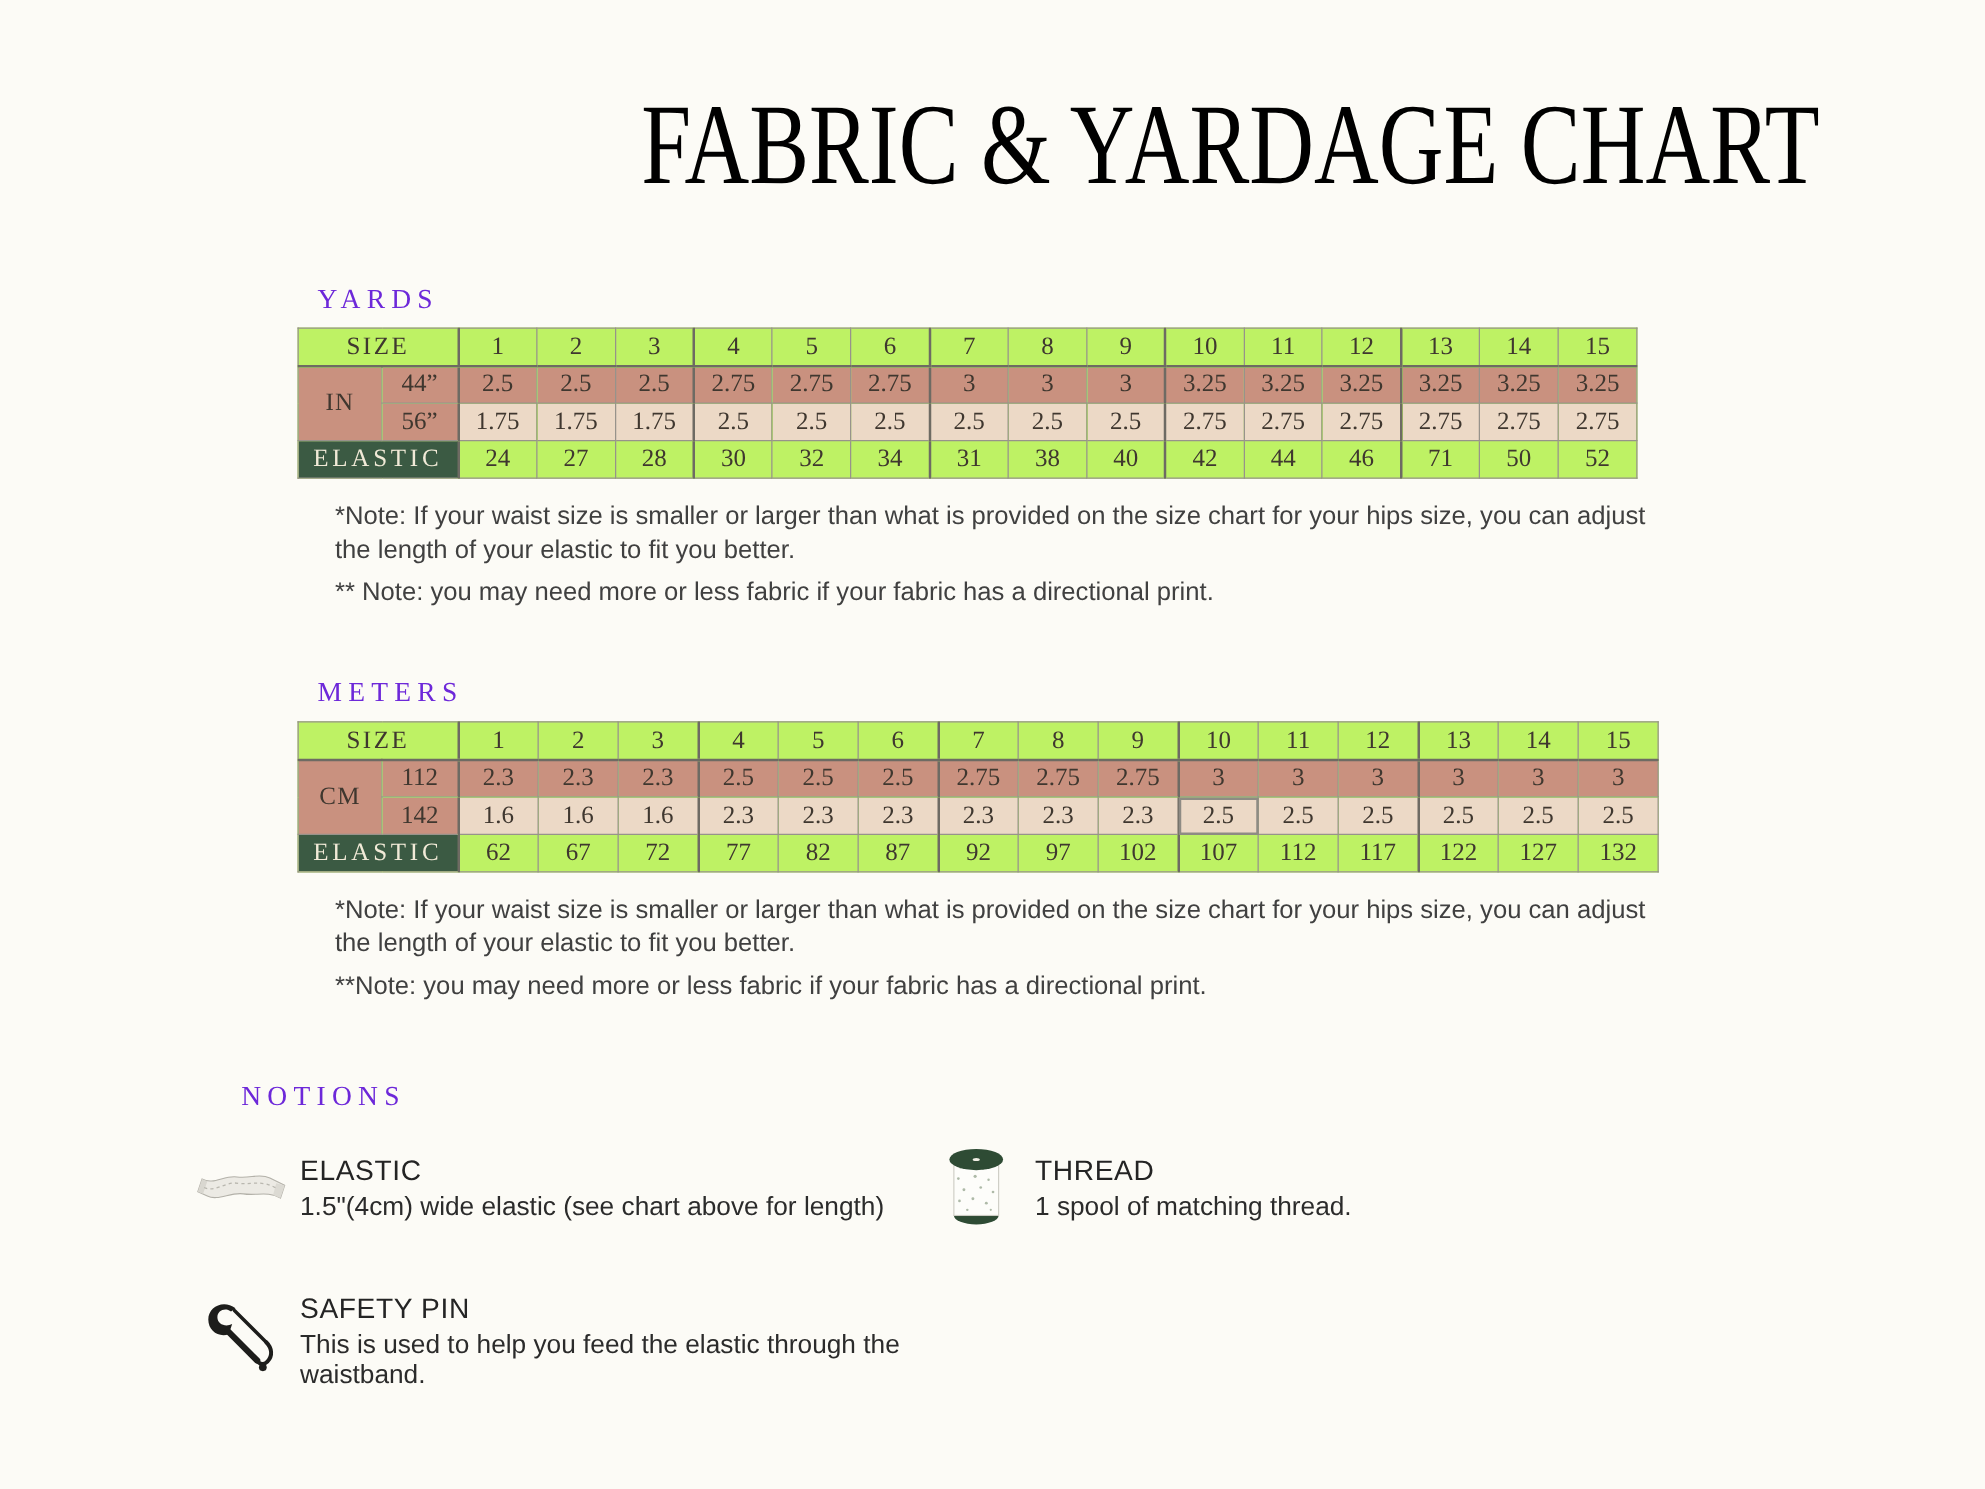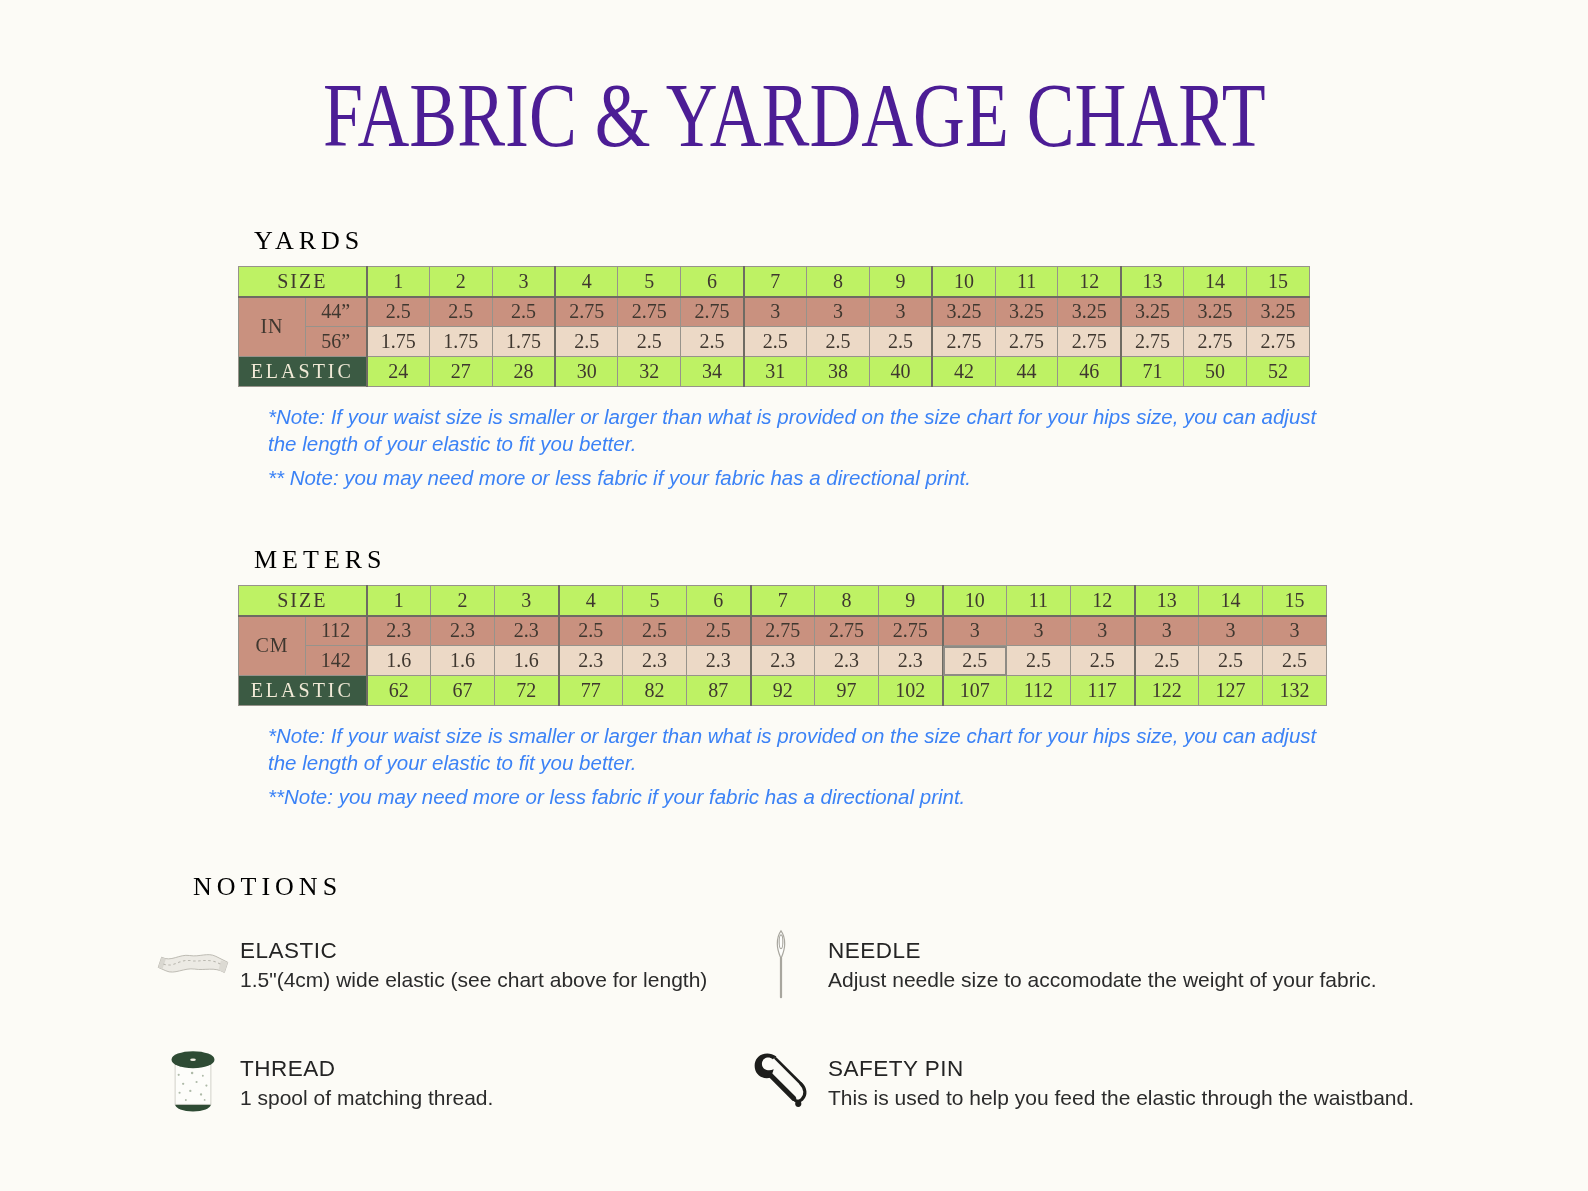--- a/index.html
+++ b/index.html
@@ -9,37 +9,37 @@
     background: var(--background, #fcfbf6);
     font-family: "Liberation Sans", sans-serif;
     color: #262626;
     overflow: hidden;
   }
   .page { position: relative; width: 1588px; height: 1191px; }
 
   
   .title {
     margin: 0; padding-top: 62px;
-    text-align: center;
+    text-align: right;
     font-family: "Liberation Serif", serif;
     font-weight: 400;
     font-size: 92px;
-    color: #4c1d95;
+    color: #000000;
     white-space: nowrap;
   }
   .title-inner { display: inline-block; transform: scaleX(0.78); transform-origin: center; letter-spacing: 0px; }
 
   
   .sec-heading {
     margin: 0 0 10px 16px;
     font-family: "Liberation Serif", serif;
     font-weight: 400;
-    font-size: 26px;
+    font-size: 22px;
     letter-spacing: 5px;
-    color: #000000;
+    color: #6d28d9;
   }
 
   .sec-yards  { margin: 58px 0 0 238px; width: 1072px; }
   .sec-meters { margin: 54px 0 0 238px; width: 1089px; }
 
   
   .size-table {
     border-collapse: collapse;
     table-layout: fixed;
     width: 100%;
@@ -68,22 +68,21 @@
     letter-spacing: 3px;
   }
   .size-table .hl { outline: 2px solid #8e8b84; outline-offset: -2px; }
 
   
   .notes { margin: 16px 0 0 30px; width: 1062px; }
   .notes p {
     margin: 0 0 7px 0;
     font-size: 20.5px;
     line-height: 1.32;
-    color: #3b82f6;
-    font-style: italic;
+    color: #404040;
   }
 
   
   .sec-notions { margin: 62px 0 0 145px; }
   .sec-notions .sec-heading { margin-left: 48px; margin-bottom: 26px; }
   .notions-grid {
     display: grid;
     grid-template-columns: 588px auto;
     row-gap: 48px;
     align-items: center;
@@ -326,33 +325,20 @@
             <path d="M79 19 L87 21 L83 33 L76 30 Z" fill="#dcdad3"></path>
             <path d="M11 23 C22 28 31 17 43 19 C55 21 64 15 80 24" fill="none" stroke="#b9b7af" stroke-width="1.2" stroke-dasharray="3 3"></path>
           </svg>
         </span>
         <div class="notion-text">
           <div class="notion-title">ELASTIC</div>
           <div class="notion-desc">1.5"(4cm) wide elastic (see chart above for length)</div>
         </div>
       </div>
 
-      <div class="notion-item">
-        <span class="notion-icon-box">
-          <svg viewBox="0 0 20 78" width="20" height="72" aria-hidden="true">
-            <path d="M10 3 C13 7 14 11 14 17 C14 24 12 28 10 33 C8 28 6 24 6 17 C6 11 7 7 10 3 Z" fill="#fdfdfb" stroke="#a8a69e" stroke-width="1.3"></path>
-            <ellipse cx="10" cy="15" rx="2" ry="7.5" fill="#fdfdfb" stroke="#a8a69e" stroke-width="1.2"></ellipse>
-            <path d="M10 33 L10 75" stroke="#a8a69e" stroke-width="2.4" stroke-linecap="round"></path>
-          </svg>
-        </span>
-        <div class="notion-text">
-          <div class="notion-title">NEEDLE</div>
-          <div class="notion-desc">Adjust needle size to accomodate the weight of your fabric.</div>
-        </div>
-      </div>
 
       <div class="notion-item">
         <span class="notion-icon-box">
           <svg viewBox="0 0 58 76" width="52" height="68" aria-hidden="true">
             <ellipse cx="29" cy="63" rx="20" ry="8" fill="#2e4b34"></ellipse>
             <rect x="9" y="13" width="40" height="50" fill="#fdfdfa" stroke="#cdccc4" stroke-width="1"></rect>
             <g fill="#aebaa8">
               <circle cx="15" cy="20" r="1.3"></circle>
                 <circle cx="24" cy="17" r="1.1"></circle>
                 <circle cx="35" cy="21" r="1.3"></circle>

